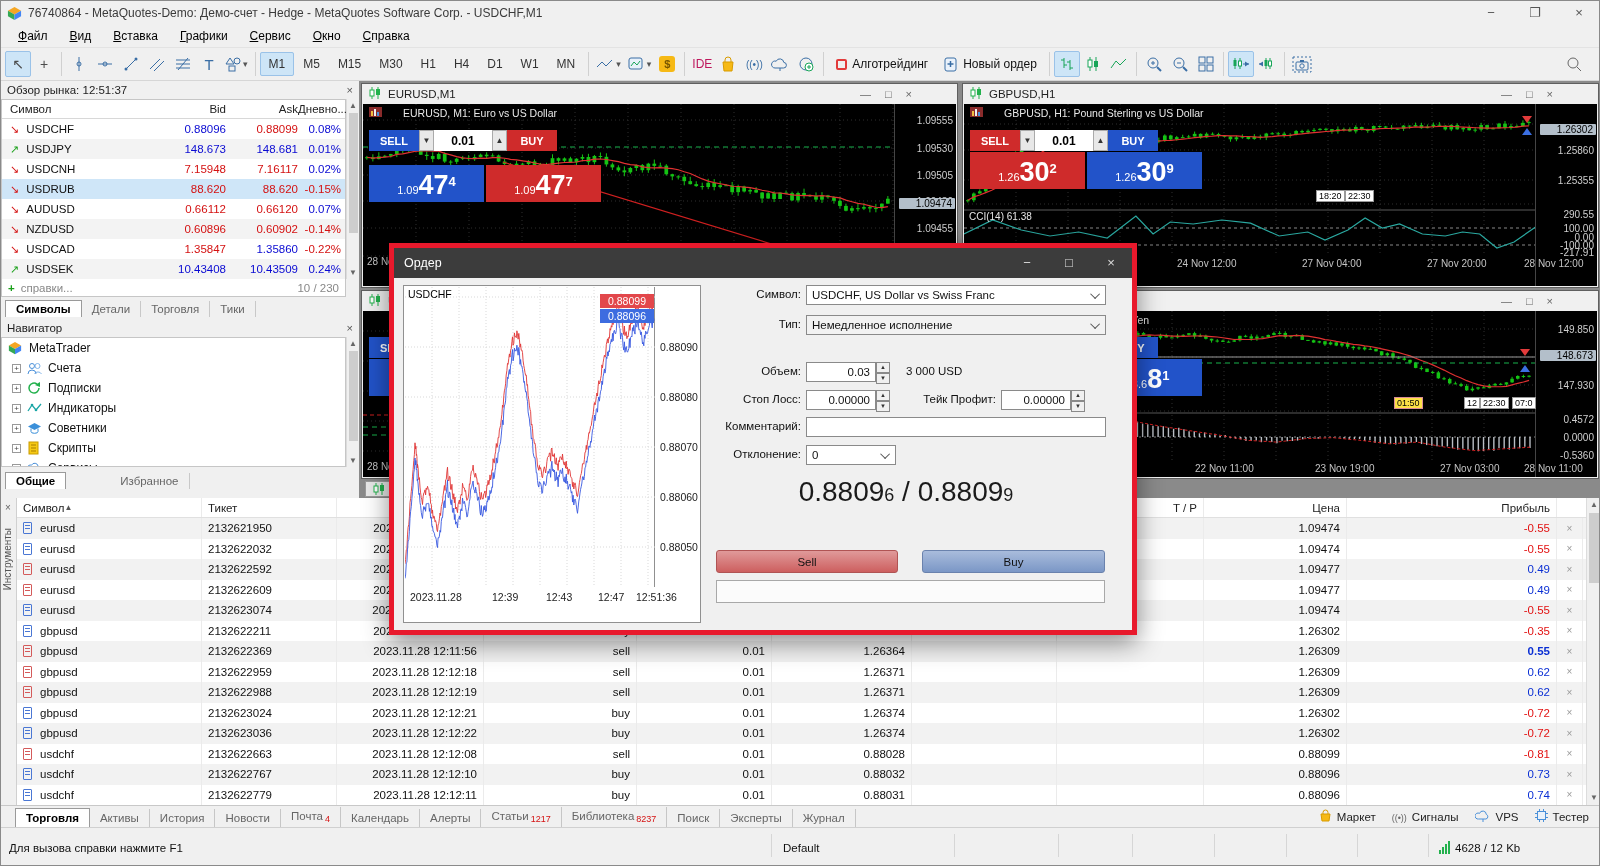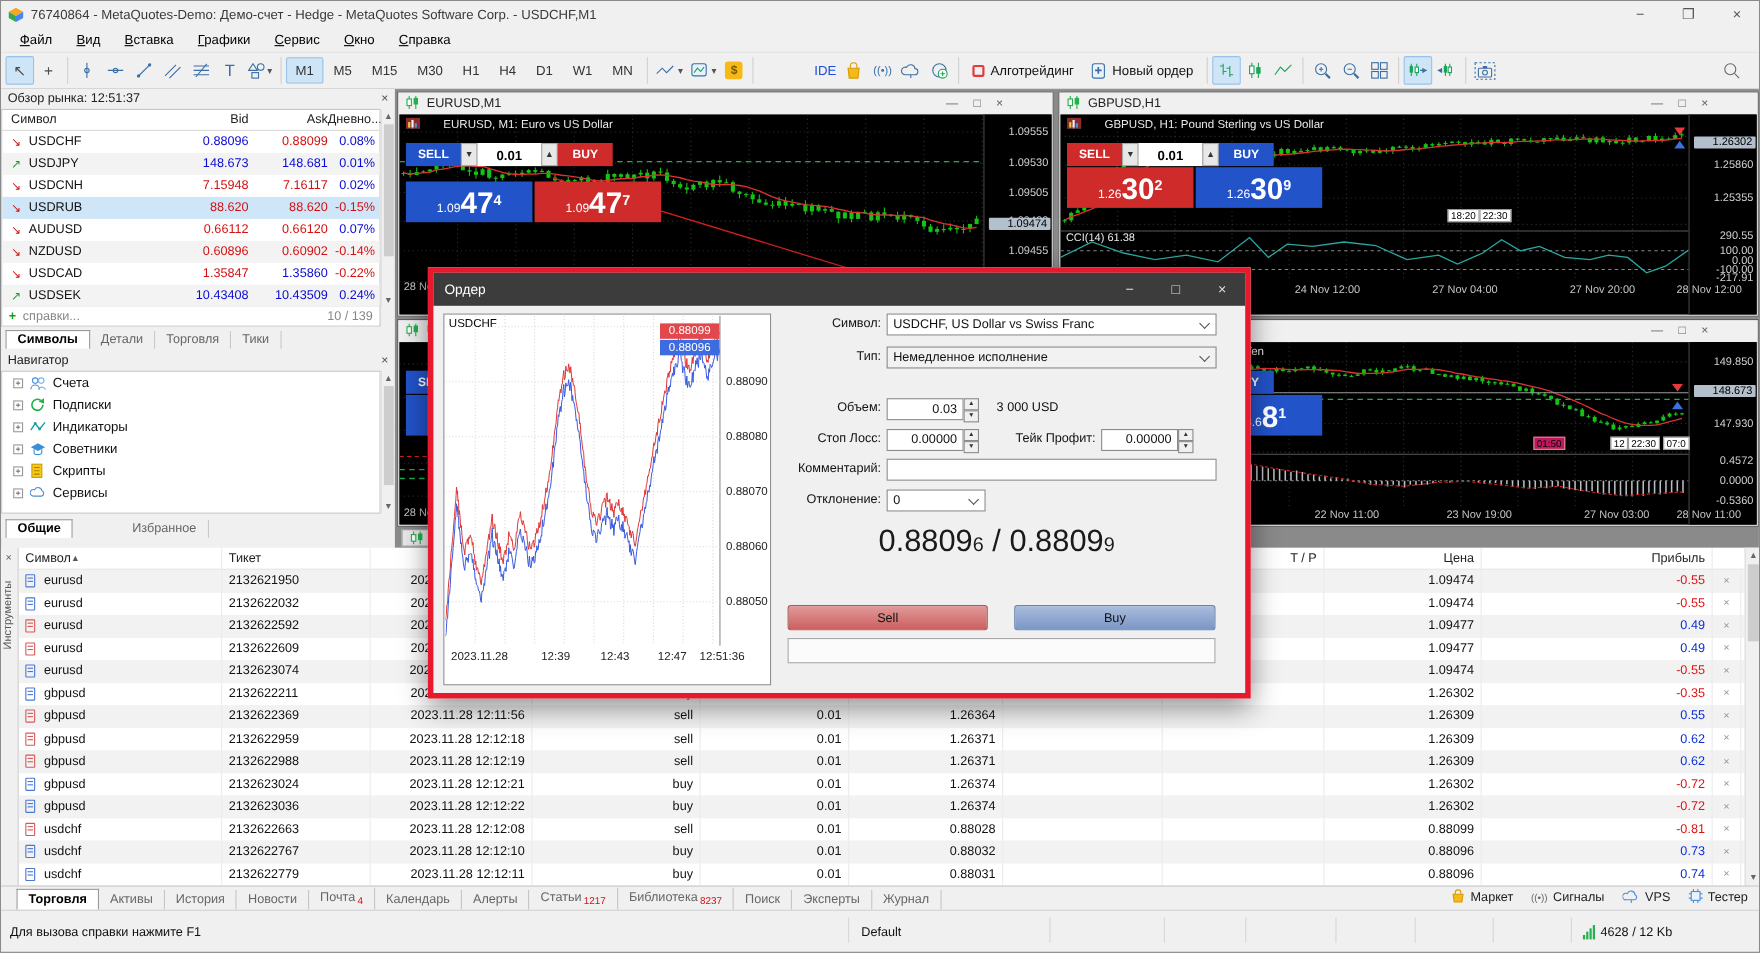--- a/index.html
+++ b/index.html
@@ -80,21 +80,21 @@
   .hicon{width:13px;height:10px;display:inline-block;}
   .oc{position:absolute;}
   .ocrow{display:flex;}
   .ocbtn{width:50px;height:21px;color:#fff;font-weight:bold;font-size:11px;display:flex;align-items:center;justify-content:center;}
   .ocarr{width:15px;height:21px;background:#e8e8e8;border:1px solid #aaa;color:#333;font-size:8px;display:flex;align-items:center;justify-content:center;}
   .ocvol{width:58px;height:21px;background:#fff;color:#000;font-size:12px;font-weight:bold;display:flex;align-items:center;justify-content:center;}
   .ocbig{width:115px;height:37px;color:#fff;display:flex;align-items:flex-end;justify-content:center;padding-bottom:3px;}
   .ocbig .p1{font-size:11px;margin-bottom:3px;} .ocbig .p2{font-size:27px;font-weight:bold;line-height:27px;} .ocbig .p3{font-size:13px;font-weight:bold;margin-bottom:10px;}
   .bgblue{background:#2253c9;} .bgred{background:#cf2b2b;}
   .ttip{position:absolute;background:#fff;border:1px solid #999;color:#000;font-size:9px;padding:0 2px;height:12px;line-height:11px;}
-  .ttip.pink{background:#be185d;border-color:#d98b96;}
+  .ttip.pink{background:#fde047;border-color:#d98b96;}
   .mark{position:absolute;width:0;height:0;border-left:5px solid transparent;border-right:5px solid transparent;}
   .mark.dn{border-top:7px solid #e23b3b;} .mark.up{border-bottom:7px solid #3b6fe2;}
   .cclab{position:absolute;color:#e8e8e8;font-size:10px;}
   .wbar-tab{position:absolute;height:16px;background:#e8e8e8;border:1px solid #9a9a9a;font-size:10px;color:#333;display:flex;align-items:center;gap:4px;padding:0 5px;}
 
   
   #toolbox{position:absolute;left:0;top:497px;width:1600px;height:329px;background:#fff;}
   #tbstrip{position:absolute;left:0;top:0;width:16px;bottom:22px;background:#f0f0f0;border-right:1px solid #d0d0d0;}
   #tbstrip .vtext{position:absolute;top:30px;left:1px;writing-mode:vertical-rl;transform:rotate(180deg);font-size:10px;color:#555;}
   #tbstrip .x{position:absolute;top:4px;left:4px;color:#666;font-size:10px;}
@@ -240,21 +240,21 @@
         <svg width="18" height="16">
           <rect x="2" y="2" width="13" height="11" rx="2" fill="#e8f1fa" stroke="#3a6ea5"></rect>
           <polyline points="4,10 7,6 10,9 13,5" fill="none" stroke="#18a558"></polyline>
         </svg>
         <span class="ddv">▾</span>
       </span>
     <span class="tbtn">
         <span style="display:inline-block;width:16px;height:16px;background:#f6b915;border-radius:3px;color:#7a5800;font-weight:bold;font-size:11px;line-height:16px;text-align:center;">$</span>
       </span>
     <span class="tsep"></span>
-    <span class="tbtn" style="font-size:12px;color:#1d4ed8;margin-left:48px;">IDE</span>
+    <span class="tbtn" style="font-size:12px;color:#be185d;">IDE</span>
     <span class="tbtn">
         <svg width="16" height="16">
           <path d="M3 6 h10 l-1 9 h-8 z" fill="#f6b915" stroke="#d89b00"></path>
           <path d="M5 6 v-2 a3 3 0 0 1 6 0 v2" fill="none" stroke="#d89b00"></path>
         </svg>
       </span>
     <span class="tbtn" style="font-size:10px;color:#3a6ea5;">((•))</span>
     <span class="tbtn">
         <svg width="18" height="14">
           <path d="M4 11 a3.5 3.5 0 1 1 1.2-6.8 a4 4 0 0 1 7.6 1.2 a2.8 2.8 0 0 1-.4 5.6 z" fill="none" stroke="#3a6ea5"></path>
@@ -454,36 +454,44 @@
         </div>
       </div>
     <div class="sb" style="right:0;top:18px;bottom:38px;">
       <div class="ar">▲</div>
         <div class="thumb" style="height:120px;"></div>
         <div class="ar" style="position:absolute;bottom:0;left:0;right:0;">▼</div>
     </div>
     <div class="addrow">
       <span class="plus">+</span>
       <span>справки...</span>
-      <span class="cnt">10 / 139</span>
+      <span class="cnt">10 / 230</span>
     </div>
     <div class="ptabs" id="mw-tabs">
         <span class="ptab active">Символы</span>
         <span class="ptab">Детали</span>
         <span class="ptab">Торговля</span>
         <span class="ptab">Тики</span>
       </div>
   </div>
 
   <div id="nav" class="panel">
     <div class="phead">
       <span>Навигатор</span>
       <span class="x">×</span>
     </div>
     <div id="nav-tree">
+        <div class="navrow">
+          <span class="navicon" style="margin-left:6px;"><svg width="14" height="14" viewBox="0 0 16 16">
+              <polygon points="8,1 15,5 8,9 1,5" fill="#f5a623"></polygon>
+              <polygon points="1,5 8,9 8,15 1,11" fill="#34a853"></polygon>
+              <polygon points="15,5 8,9 8,15 15,11" fill="#4285f4"></polygon>
+            </svg></span>
+          <span>MetaTrader</span>
+        </div>
         <div class="navrow">
           <span class="exp">+</span>
           <span class="navicon"><svg width="15" height="14">
               <circle cx="5" cy="5" r="2.5" fill="none" stroke="#4a90d9"></circle>
               <path d="M1 13 a4 4 0 0 1 8 0" fill="none" stroke="#4a90d9"></path>
               <circle cx="10.5" cy="5" r="2.5" fill="none" stroke="#7fb3e8"></circle>
               <path d="M7.5 13 a4 4 0 0 1 7 0" fill="none" stroke="#7fb3e8"></path>
             </svg></span>
           <span>Счета</span>
         </div>
@@ -1686,21 +1694,21 @@
         <div class="trow">
           <span class="tc" style="width:185px;"><span class="doc sell"></span>gbpusd</span>
           <span class="tc" style="width:135px;">2132622369</span>
           <span class="tc r" style="width:147px;">2023.11.28 12:11:56</span>
           <span class="tc r" style="width:153px;">sell</span>
           <span class="tc r" style="width:135px;">0.01</span>
           <span class="tc r" style="width:140px;">1.26364</span>
           <span class="tc r" style="width:145px;"></span>
           <span class="tc r" style="width:147px;"></span>
           <span class="tc r" style="width:143px;">1.26309</span>
-          <span class="tc r pp" style="width:210px;">0.55</span>
+          <span class="tc r pp" style="width:210px;font-weight:bold;">0.55</span>
           <span class="tc closx" style="width:26px;justify-content:center;">×</span>
         </div>
         <div class="trow">
           <span class="tc" style="width:185px;"><span class="doc sell"></span>gbpusd</span>
           <span class="tc" style="width:135px;">2132622959</span>
           <span class="tc r" style="width:147px;">2023.11.28 12:12:18</span>
           <span class="tc r" style="width:153px;">sell</span>
           <span class="tc r" style="width:135px;">0.01</span>
           <span class="tc r" style="width:140px;">1.26371</span>
           <span class="tc r" style="width:145px;"></span>

